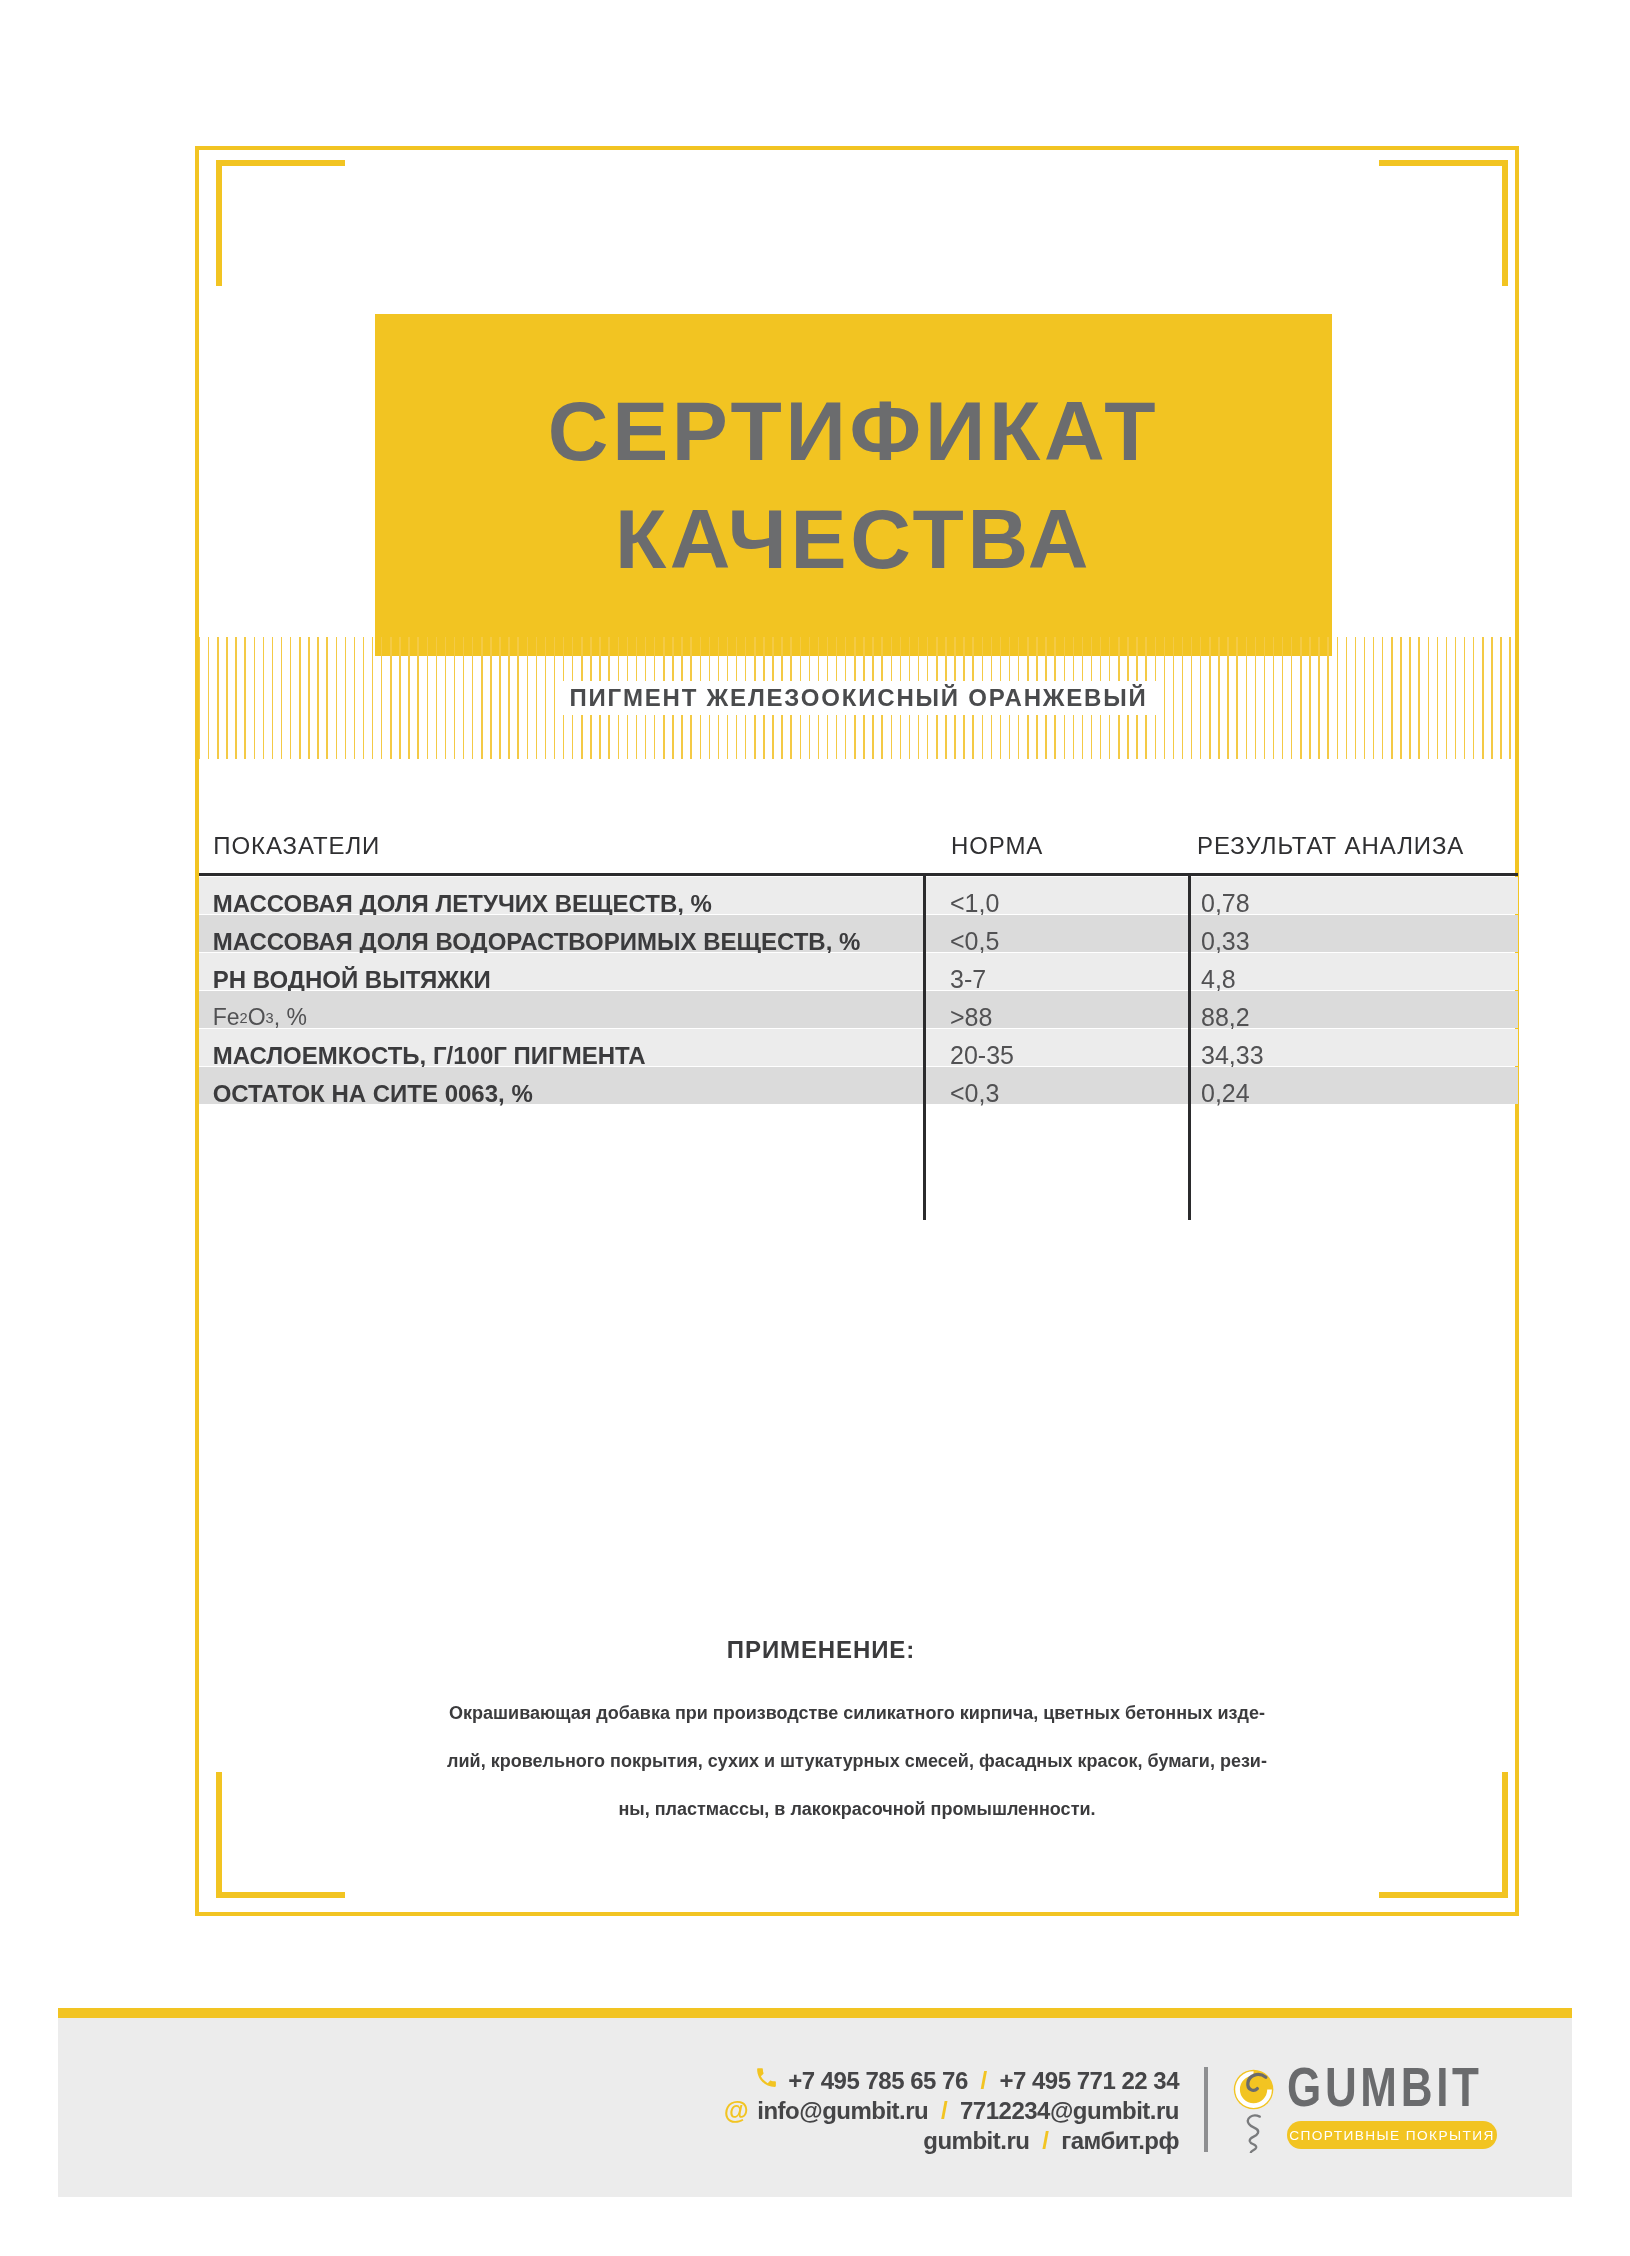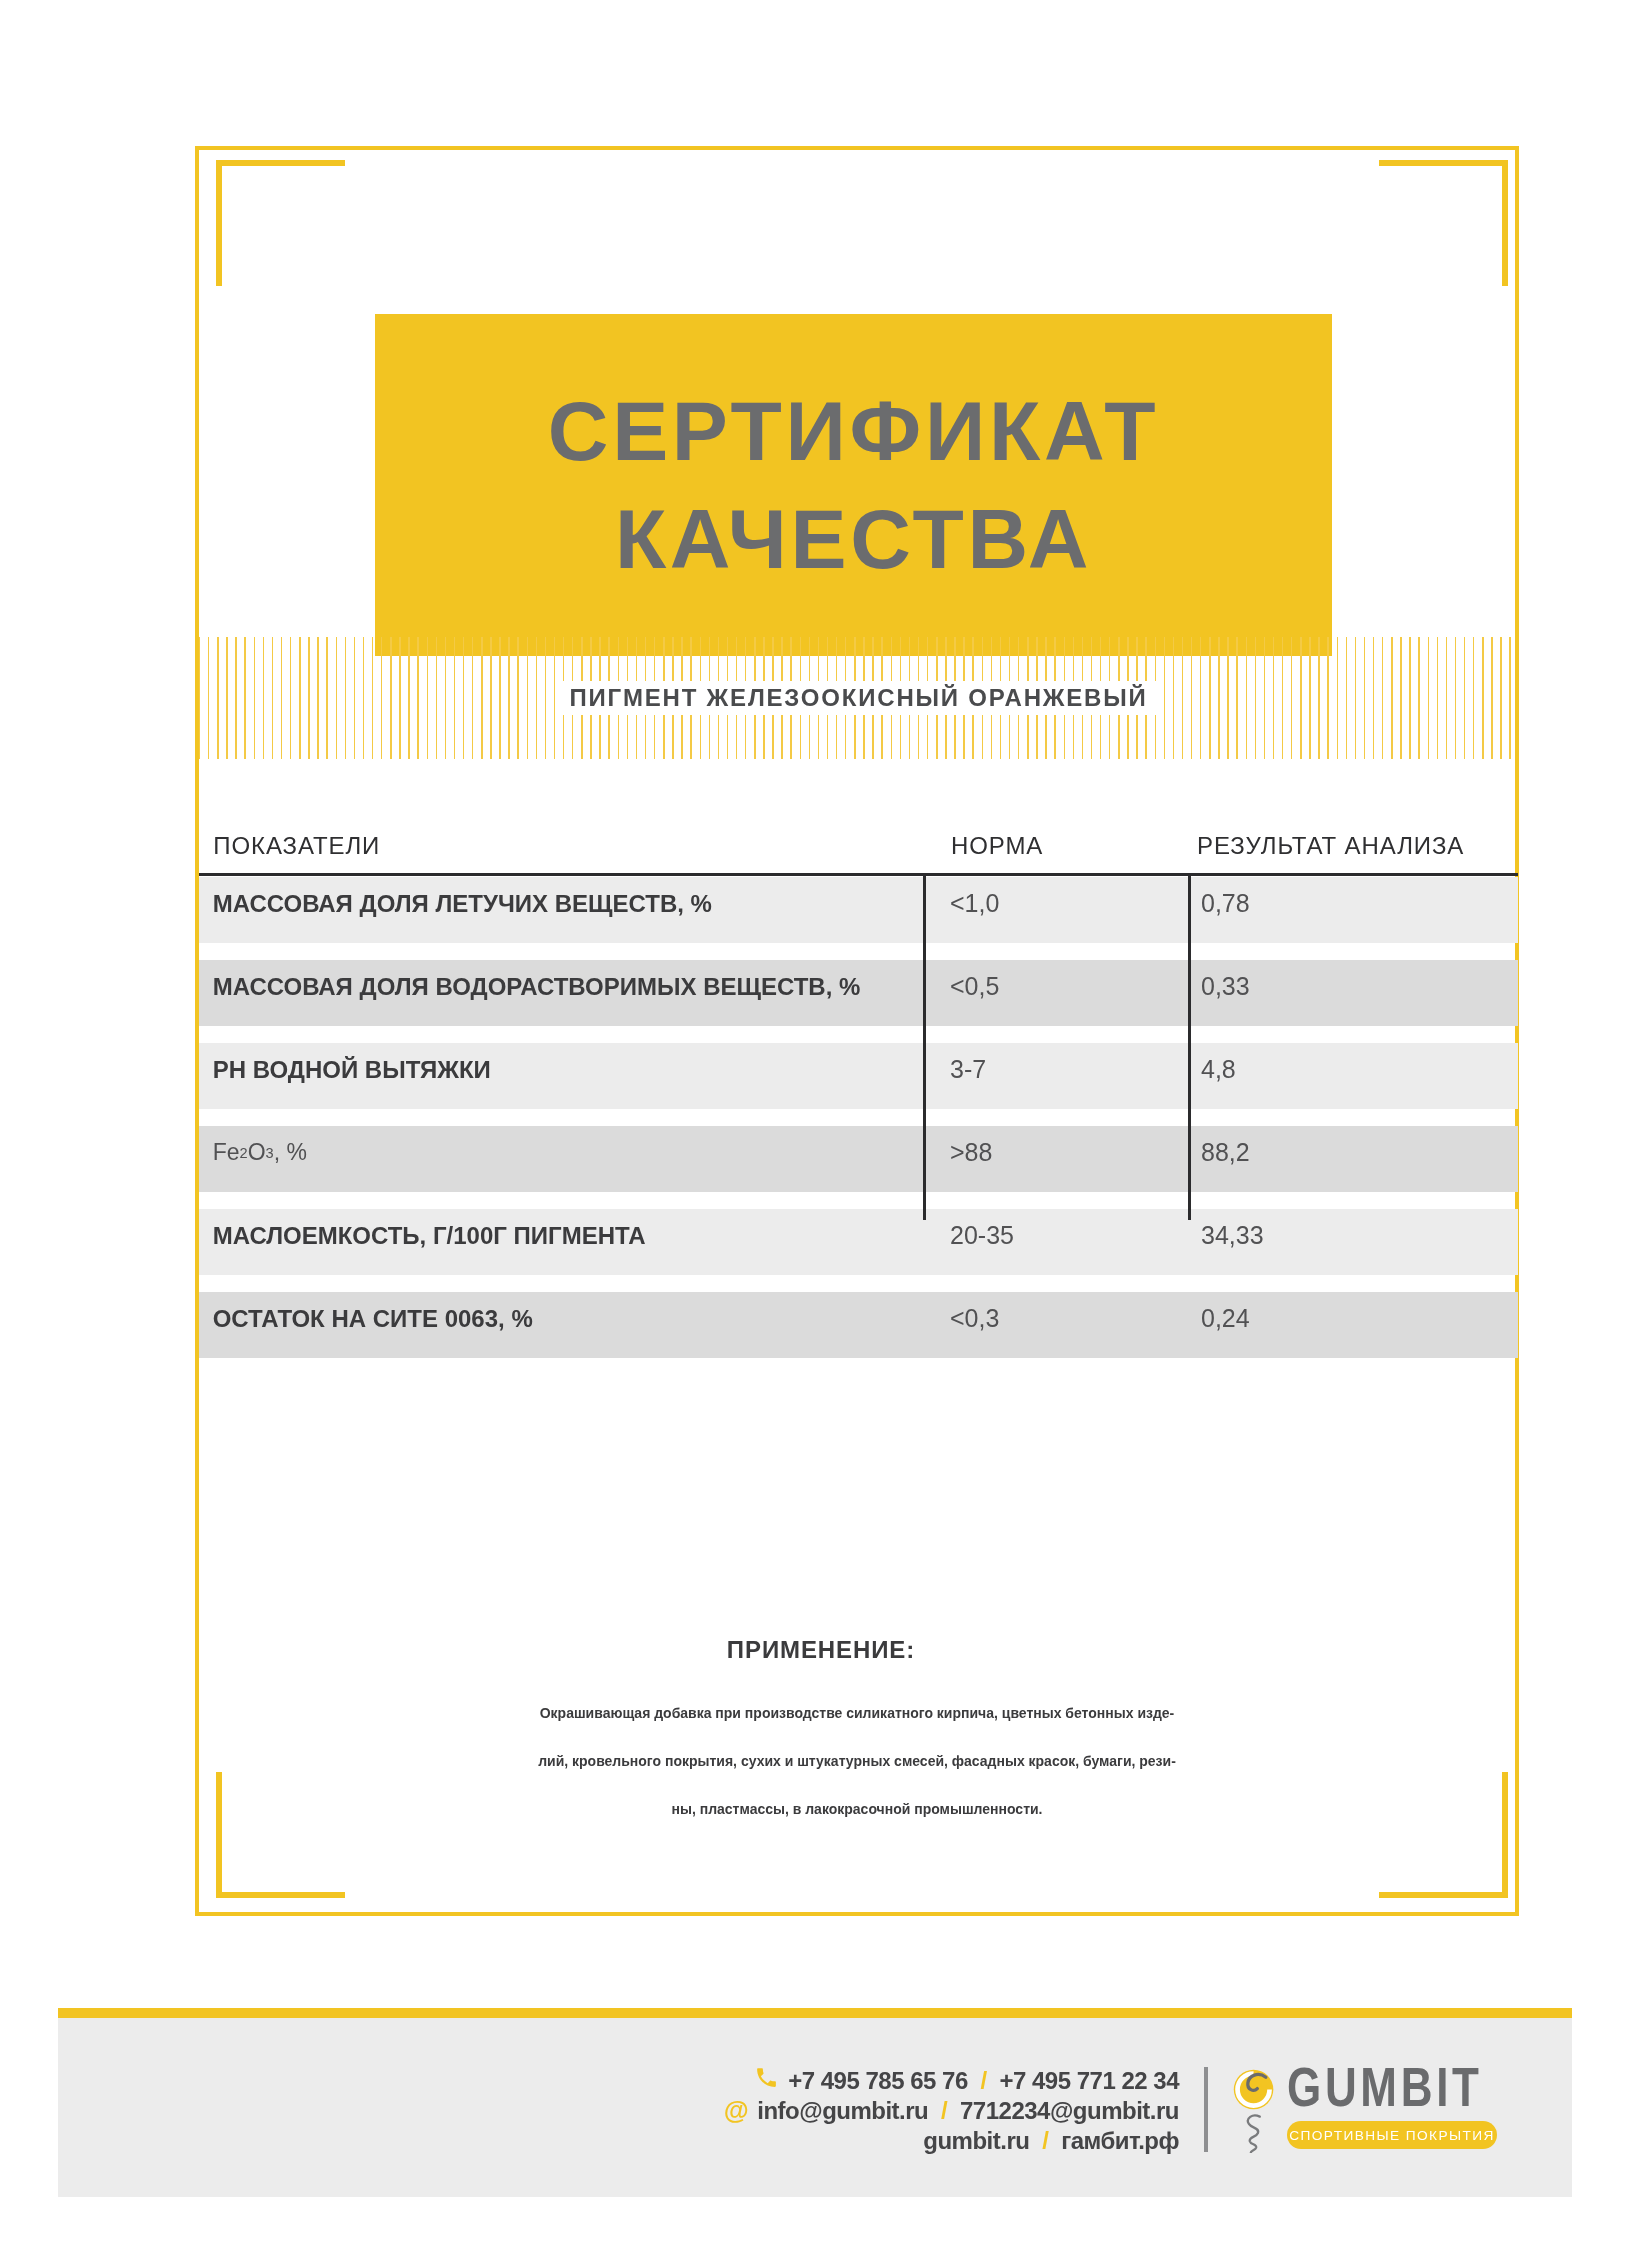--- a/index.html
+++ b/index.html
@@ -37,39 +37,39 @@
     background:repeating-linear-gradient(90deg,var(--stripe-yellow) 0px,var(--stripe-yellow) 1.4px,transparent 1.4px,transparent 9.1px);
     display:flex;flex-direction:column;align-items:center;justify-content:center;gap:18.3px;}
   .subtitle{background:#fff;padding:2.7px 14.6px;font-size:24px;font-weight:bold;letter-spacing:1.8px;color:#4A4B4D;}
 
   
   .t-header{position:absolute;left:195px;top:825px;width:1324px;height:46px;}
   .t-header span{position:absolute;top:7.3px;font-size:24px;font-weight:normal;letter-spacing:0.9px;color:#2F2F31;white-space:nowrap;}
   .th-1{left:18.3px;}  .th-2{left:756px;}  .th-3{left:1002px;}
   .t-underline{position:absolute;left:199px;top:873px;width:1319px;height:2.7px;background:var(--line-dark);}
   .t-rows{position:absolute;left:199px;top:877px;width:1319px;}
-  .t-row{position:relative;height:66px;margin-bottom:17px;}
+  .t-row{position:relative;height:37px;margin-bottom:1px;}
   .t-row.light{background:var(--row-light);}
   .t-row.dark{background:var(--row-dark);}
   .c1{position:absolute;left:13.7px;top:0;height:53px;display:flex;align-items:center;
       font-size:24px;font-weight:bold;color:var(--dark-text);white-space:nowrap;}
   .c1.formula{font-weight:normal;color:var(--value-text);font-size:23px;}
   .c1.formula sub{font-size:14.6px;}
   .c2{position:absolute;left:751px;top:0;height:53px;display:flex;align-items:center;
       font-size:25px;color:var(--value-text);white-space:nowrap;}
   .c3{position:absolute;left:1002px;top:0;height:53px;display:flex;align-items:center;
       font-size:25px;color:var(--value-text);white-space:nowrap;}
   .t-sep{position:absolute;top:875px;width:2.7px;height:345px;background:var(--line-dark);}
   .sep-1{left:923px;} .sep-2{left:1188px;}
 
   
   .app-heading{position:absolute;left:195px;top:1636px;width:1212px;text-align:center;
     font-size:24px;font-weight:bold;letter-spacing:0.9px;color:var(--dark-text);padding-left:40px;}
   .app-text{position:absolute;left:256px;top:1689px;width:1202px;text-align:center;}
-  .app-line{font-size:14px;font-weight:bold;color:var(--dark-text);line-height:48px;white-space:nowrap;}
+  .app-line{font-size:18px;font-weight:bold;color:var(--dark-text);line-height:48px;white-space:nowrap;}
 
   
   .f-bar{position:absolute;left:58px;top:2008px;width:1514px;height:10px;background:var(--accent-yellow);}
   .f-band{position:absolute;left:58px;top:2018px;width:1514px;height:179px;background:var(--footer-band);}
   .contact-line{position:absolute;right:452px;height:27.4px;display:flex;align-items:center;gap:9.1px;
     font-size:24px;font-weight:bold;letter-spacing:-0.5px;color:#454547;white-space:nowrap;}
   .cl-1{top:2067px;} .cl-2{top:2097px;} .cl-3{top:2127px;}
   .slash{color:var(--accent-yellow);font-weight:bold;padding:0 3.7px;}
   .at-icon{color:var(--accent-yellow);font-weight:bold;font-size:25.6px;}
   .f-divider{position:absolute;left:1204px;top:2067px;width:3.7px;height:85px;background:var(--divider-gray);}

